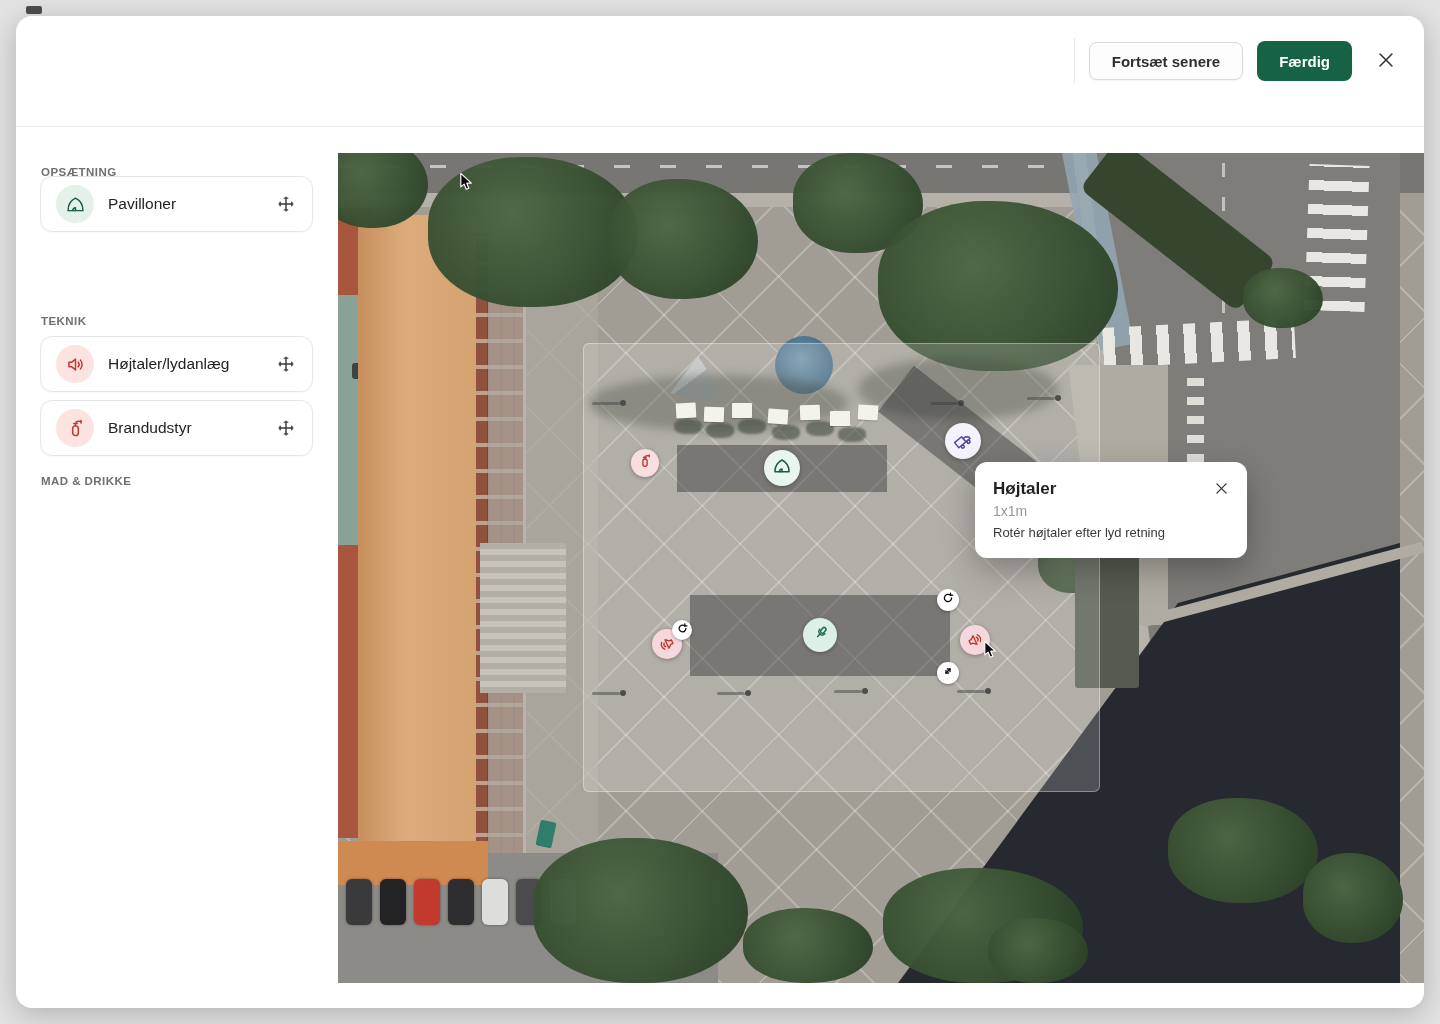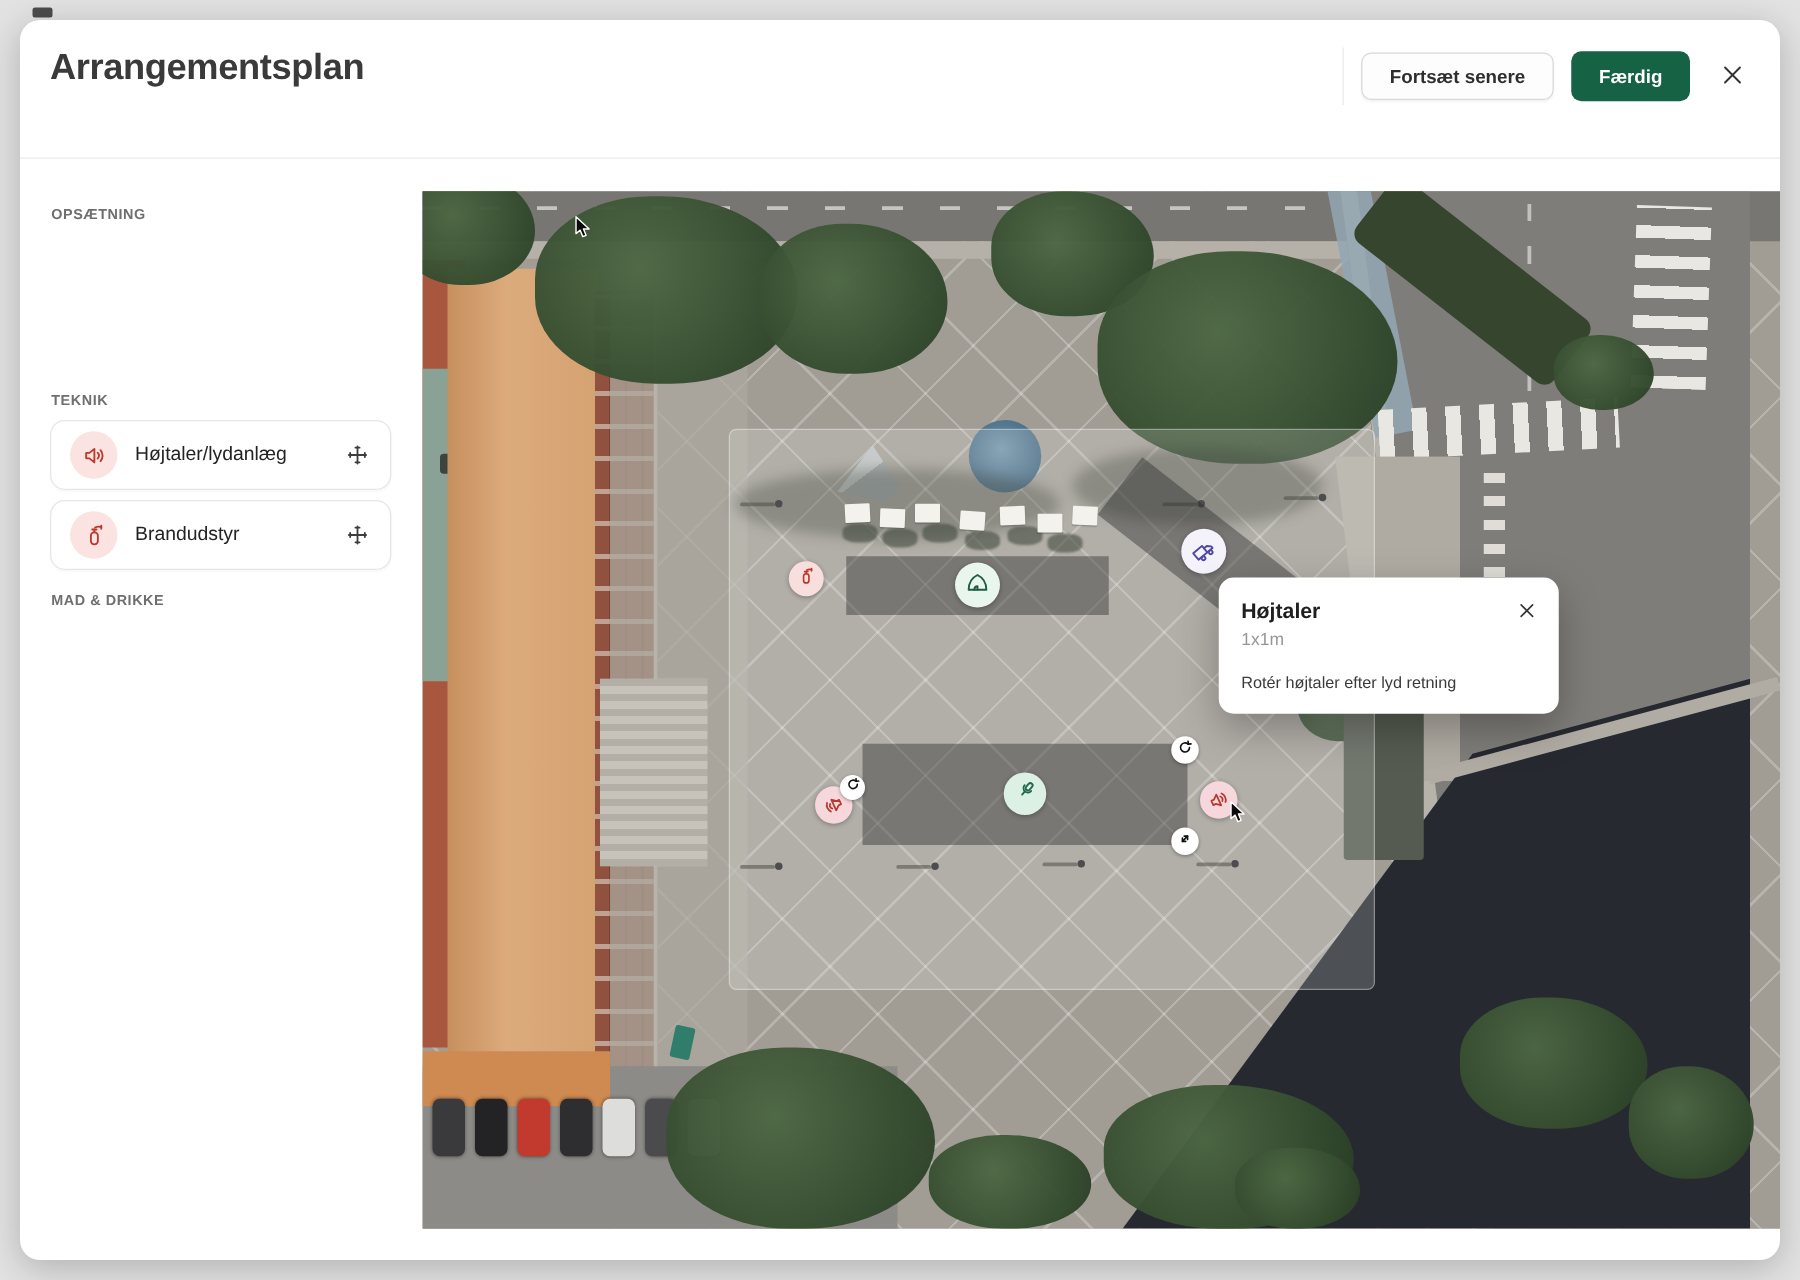--- a/index.html
+++ b/index.html
@@ -57,50 +57,63 @@
     border:1px solid rgba(255,255,255,.35); border-radius:6px; }
   .zone{ background:rgba(42,42,42,.42); }
   .marker{ border-radius:50%; display:grid; place-items:center; box-shadow:0 1px 4px rgba(0,0,0,.3); cursor:pointer; }
   .handle{ border-radius:50%; background:#fff; display:grid; place-items:center; box-shadow:0 1px 3px rgba(0,0,0,.35); color:#111; cursor:pointer; }
 
   
   .map-popup{ left:637px; top:309px; width:272px; background:#fff; border-radius:12px;
     box-shadow:0 12px 32px rgba(0,0,0,.28); padding:17px 18px 18px; }
   .popup-title{ font-size:17px; font-weight:700; color:#1f1f1f; }
   .popup-size{ font-size:14px; color:#979797; margin-top:4px; }
-  .popup-hint{ font-size:13px; color:#3a3a3a; margin-top:19px; }
+  .popup-hint{ font-size:13px; color:#3a3a3a; margin-top:6px; }
   .popup-close{ position:absolute; top:12px; right:10px; width:32px; height:32px; display:grid; place-items:center; background:none; border:none; cursor:pointer; color:#333; }
   .btn-danger{ margin-top:12px; width:100%; height:38px; background:#e94327; color:#fff; font-size:15px; font-weight:600; border-radius:8px; }
 
   .cursor{ width:21px; height:21px; pointer-events:none; }
 </style>
 </head>
 <body>
 
 <div class="page-artifact"></div>
 
 <div class="modal">
 
-  <div class="hdr-title">Arrangementsplan</div>
   <div class="hdr-actions">
     <div class="hdr-divider"></div>
     <button class="btn btn-secondary">Fortsæt senere</button>
     <button class="btn btn-primary">Færdig</button>
     <button class="icon-btn">
       <span>
         <svg width="22" height="22" viewBox="0 0 24 24" fill="none" stroke="currentColor" stroke-width="1.7" stroke-linecap="round">
             <path d="M5.5 5.5l13 13M18.5 5.5l-13 13"></path>
           </svg>
       </span>
     </button>
   </div>
   <div class="hdr-rule"></div>
 
   <div class="section-label" style="top:150px">OPSÆTNING</div>
 
+  <div class="card" style="top:160px">
+    <span class="tint" style="background:#e3f1e9; color:#1d5c45">
+      <svg width="21" height="21" viewBox="0 0 24 24" fill="none" stroke="currentColor" stroke-width="1.7" stroke-linecap="round" stroke-linejoin="round">
+          <path d="M3.5 19c0-7.6 4.2-12.1 8.5-14.2C16.3 6.9 20.5 11.4 20.5 19Z"></path>
+          <path d="M12 19v-3.4c-1.8 0-3 1.4-3.2 3.4"></path>
+        </svg>
+    </span>
+    <span class="card-label">Pavilloner</span>
+    <span class="move-ic">
+      <svg width="22" height="22" viewBox="0 0 24 24" fill="none" stroke="currentColor" stroke-width="1.6" stroke-linecap="round">
+          <path d="M12 4.5v15M4.5 12h15M10.2 5.6h3.6M10.2 18.4h3.6M5.6 10.2v3.6M18.4 10.2v3.6"></path>
+        </svg>
+    </span>
+  </div>
 
 
   <div class="section-label" style="top:299px">TEKNIK</div>
 
   <div class="card" style="top:320px">
     <span class="tint" style="background:#fbe3e1; color:#bb392d">
       <svg width="21" height="21" viewBox="0 0 24 24" fill="none" stroke="currentColor" stroke-width="1.7" stroke-linecap="round" stroke-linejoin="round">
           <path d="M4.5 9.5v5h3L12 18.2V5.8L7.5 9.5h-3Z"></path>
           <path d="M15 9.3a4 4 0 0 1 0 5.4"></path>
           <path d="M17.6 7a7.5 7.5 0 0 1 0 10"></path>

